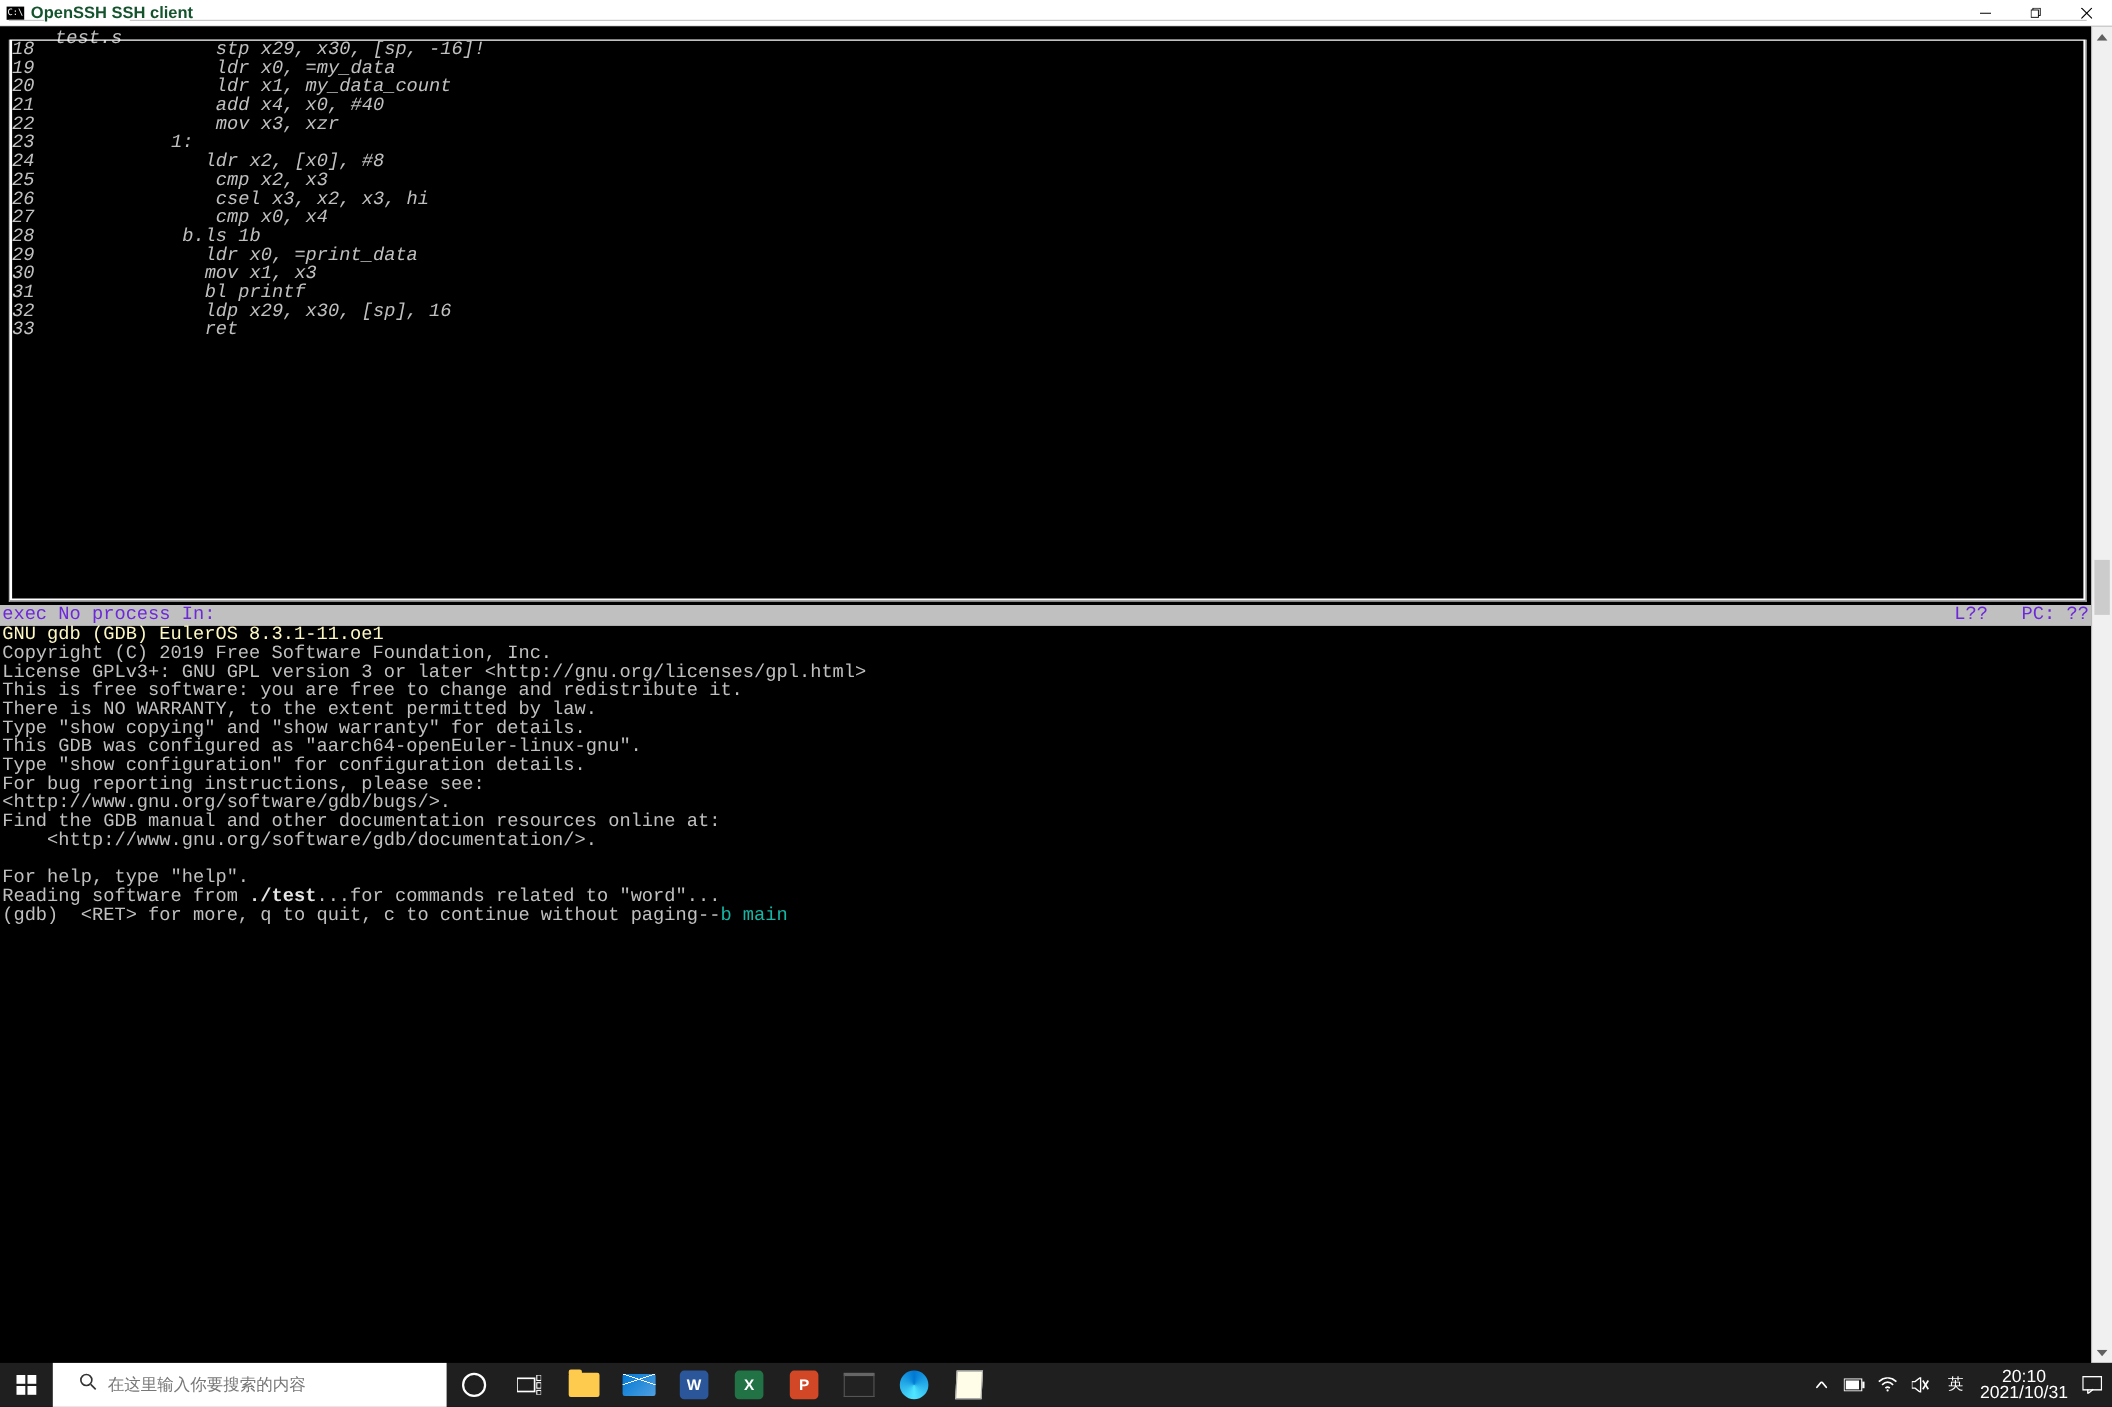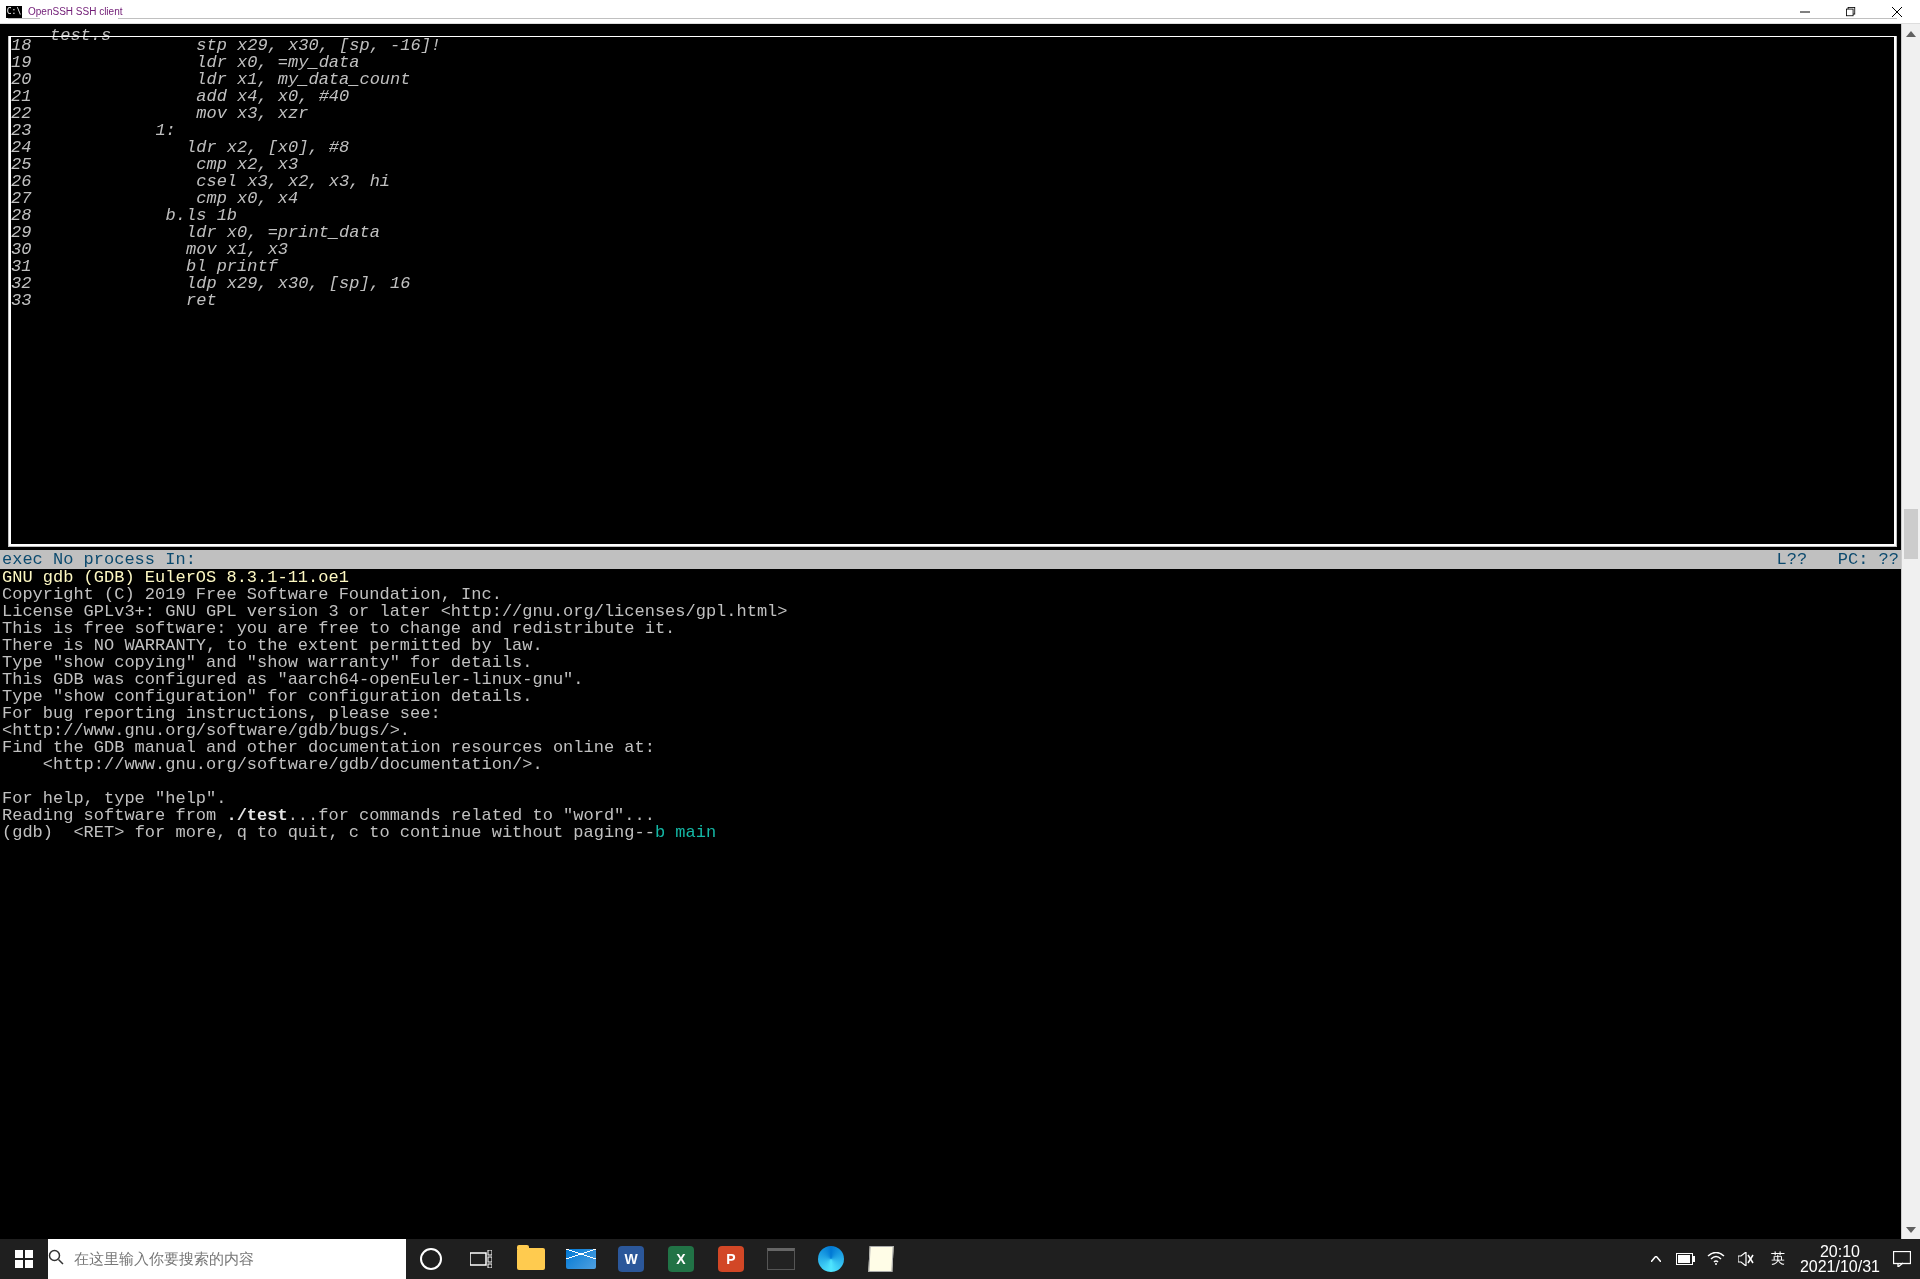--- a/index.html
+++ b/index.html
@@ -22,21 +22,21 @@
   justify-content: space-between;
   padding: 0 0 0 6px;
   border-bottom: 1px solid #ddd;
 }
 .titlebar-left { display: flex; align-items: center; gap: 6px; }
 .titlebar-icon {
   width: 16px; height: 12px; background: #000; color: #fff;
   font-size: 8px; display: flex; align-items: center; justify-content: center;
   font-family: monospace;
 }
-.titlebar-title { font-family: "Segoe UI", sans-serif; font-size: 10px; color: #701a75; }
+.titlebar-title { font-family: "Segoe UI", sans-serif; font-size: 15px; color: #14532d; font-weight: bold; }
 .titlebar-controls { display: flex; }
 .titlebar-btn {
   width: 46px; height: 24px; display: flex; align-items: center; justify-content: center;
   color: #000; font-family: "Segoe UI", sans-serif;
 }
 .titlebar-btn svg { width: 10px; height: 10px; }
 
 
 .main-wrap {
   position: absolute;
@@ -100,21 +100,21 @@
   border-top: 1px solid #fff;
   margin: 0;
 }
 .code-line { display: flex; align-items: center; }
 .lineno { display: inline-block; width: 22px; text-align: left; }
 .code { flex: 1; }
 
 
 .status-line {
   background: #c0c0c0;
-  color: #0c4a6e;
+  color: #6d28d9;
   display: flex;
   justify-content: space-between;
   padding: 0 2px;
   white-space: pre;
   margin-top: -6px;
 }
 
 
 .gdb-out {
   color: #c0c0c0;
@@ -139,21 +139,21 @@
 .start-btn {
   width: 48px; display: flex; align-items: center; justify-content: center;
 }
 .win-logo {
   width: 18px; height: 18px;
   display: grid; grid-template-columns: 1fr 1fr; grid-template-rows: 1fr 1fr; gap: 2px;
 }
 .win-logo div { background: #fff; }
 .search-box {
   background: #fff; width: 358px; display: flex; align-items: center;
-  padding: 0 0; gap: 10px; text-align: center;
+  padding: 0 24px; gap: 10px; text-align: center;
 }
 .search-icon { color: #333; }
 .search-text { color: #777; font-family: "Microsoft YaHei", sans-serif; font-size: 15px; }
 .task-icons { display: flex; align-items: center; }
 .task-icon {
   width: 50px; height: 40px; display: flex; align-items: center; justify-content: center;
 }
 .tray {
   margin-left: auto; display: flex; align-items: center; gap: 10px;
   padding: 0 6px; color: #fff; font-family: "Segoe UI", sans-serif; font-size: 12px;

